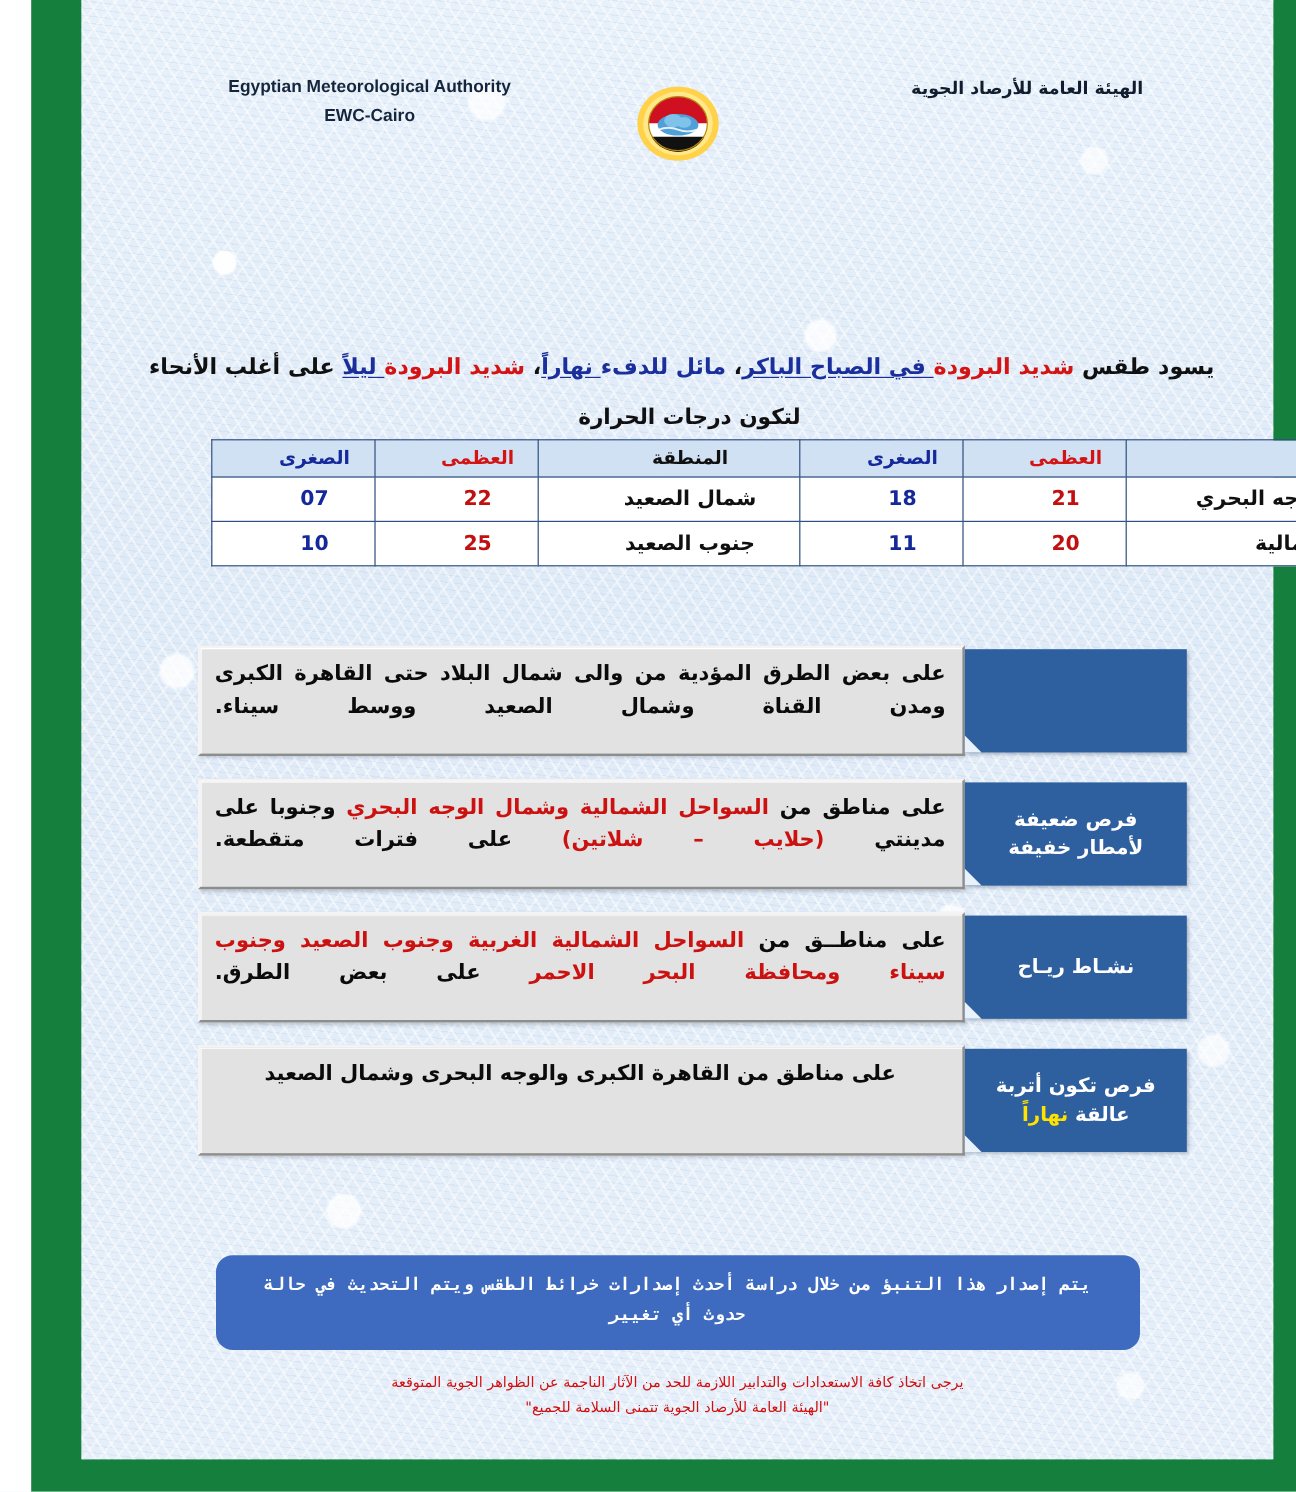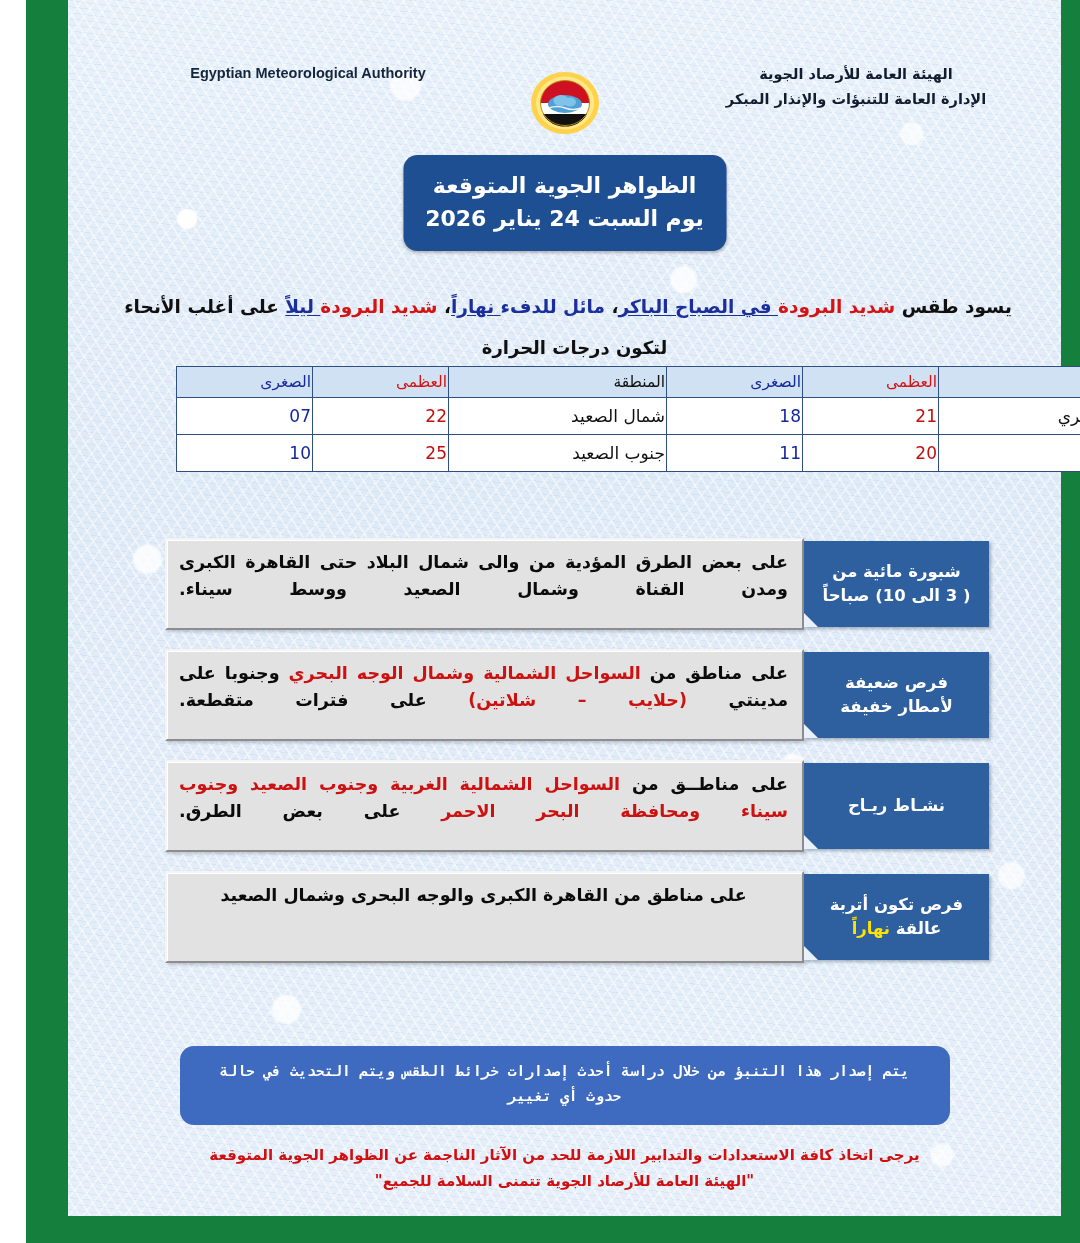--- a/index.html
+++ b/index.html
@@ -138,23 +138,23 @@
     position: absolute;
     top: 366px;
     left: 108px;
     width: 864px;
     border-collapse: collapse;
     table-layout: fixed;
   }
   .temp-table td {
     border: 1px solid #2f4f7f;
     height: 34px;
-    text-align: right;
+    text-align: center;
     font-size: 17px;
-    font-weight: normal;
+    font-weight: bold;
     background: #ffffff;
     padding-left: 36px;
   }
   .temp-table thead td {
     background: #cfe1f3;
     height: 28px;
     font-size: 15.5px;
   }
   .th-region { color: #101010; }
   .th-max    { color: #d41414; }
@@ -249,62 +249,58 @@
     line-height: 1.75;
     font-family: Liberation Mono, monospace;
   }
   .footer-red {
     position: absolute;
     top: 1142px;
     left: 0;
     right: 0;
     text-align: center;
     color: #d01010;
-    font-weight: bold;
-    font-size: 15px;
+    font-weight: normal;
+    font-size: 12px;
     line-height: 1.75;
   }
 </style>
 </head>
 <body>
 
 <div id="page">
   <div id="sheet">
 
     <div class="hdr">
       <div class="hdr-en">
         <div>Egyptian Meteorological Authority</div>
+        <div>EWC-Cairo</div>
       </div>
 
       <div class="logo">
         <svg viewBox="0 0 76 66" width="76" height="66" aria-hidden="true">
           <ellipse cx="38" cy="33" rx="34" ry="31" fill="#ffd24a"></ellipse>
           <ellipse cx="38" cy="33" rx="29" ry="26.5" fill="#ffe88a"></ellipse>
           <ellipse cx="38" cy="33" rx="24.5" ry="22.5" fill="#ffffff"></ellipse>
           <path d="M13.5 33 A24.5 22.5 0 0 1 62.5 33 Z" fill="#cf1020"></path>
           <path d="M13.5 33 L62.5 33 A24.5 22.5 0 0 1 38 55.5 A24.5 22.5 0 0 1 13.5 33 Z" fill="#ffffff"></path>
           <path d="M16 44 A24.5 22.5 0 0 0 60 44 Z" fill="#111111"></path>
           <ellipse cx="38" cy="34" rx="17" ry="9" fill="#4f9fd8"></ellipse>
           <ellipse cx="34" cy="30.5" rx="7.5" ry="5.5" fill="#7fc2ea"></ellipse>
           <ellipse cx="43" cy="32" rx="6" ry="4.5" fill="#7fc2ea"></ellipse>
           <path d="M22 38 Q30 35 38 38 Q46 41 54 38" stroke="#ffffff" stroke-width="1.6" fill="none" opacity="0.85"></path>
           <ellipse cx="38" cy="33" rx="24.5" ry="22.5" fill="none" stroke="#b8860b" stroke-width="1"></ellipse>
         </svg>
       </div>
 
       <div class="hdr-ar">
         <div>الهيئة العامة للأرصاد الجوية</div>
-        <div>الإدارة العامة للتنبؤات والإنذار المبكر</div>
-      </div>
-    </div>
-
-    <div class="title-banner">
-      <div>الظواهر الجوية المتوقعة</div>
-      <div>يوم السبت 24 يناير 2026</div>
-    </div>
+      </div>
+    </div>
+
 
     <div class="intro">
       <span>يسود طقس </span><span class="red">شديد البرودة</span><span class="blue u"> في الصباح الباكر</span><span>، </span><span class="blue">مائل للدفء</span><span class="blue u"> نهاراً</span><span>، </span><span class="red">شديد البرودة</span><span class="blue u"> ليلاً</span><span> على أغلب الأنحاء</span>
     </div>
     <div class="sub-line">لتكون درجات الحرارة</div>
 
     <table class="temp-table">
       <thead>
         <tr>
           <td class="col-reg th-region">المنطقة</td>
@@ -332,24 +328,20 @@
           <td class="cell-max">25</td>
           <td class="cell-min">10</td>
         </tr>
       </tbody>
     </table>
 
     <div class="cards">
 
       <div class="card">
         <div class="card-label">
-          <span>
-            <span>شبورة مائية من</span><br>
-            <span>( 3 الى 10) صباحاً</span>
-          </span>
           <span class="fold"></span>
         </div>
         <div class="card-body">
           <span>على بعض الطرق المؤدية من والى شمال البلاد حتى القاهرة الكبرى ومدن القناة وشمال الصعيد ووسط سيناء.</span>
         </div>
       </div>
 
       <div class="card">
         <div class="card-label">
           <span>

